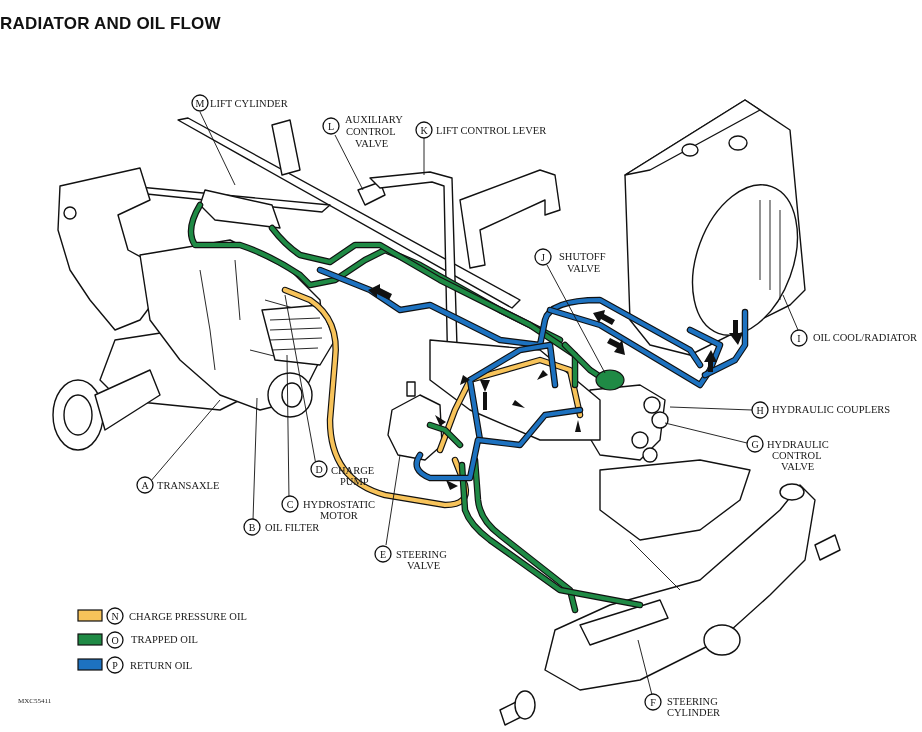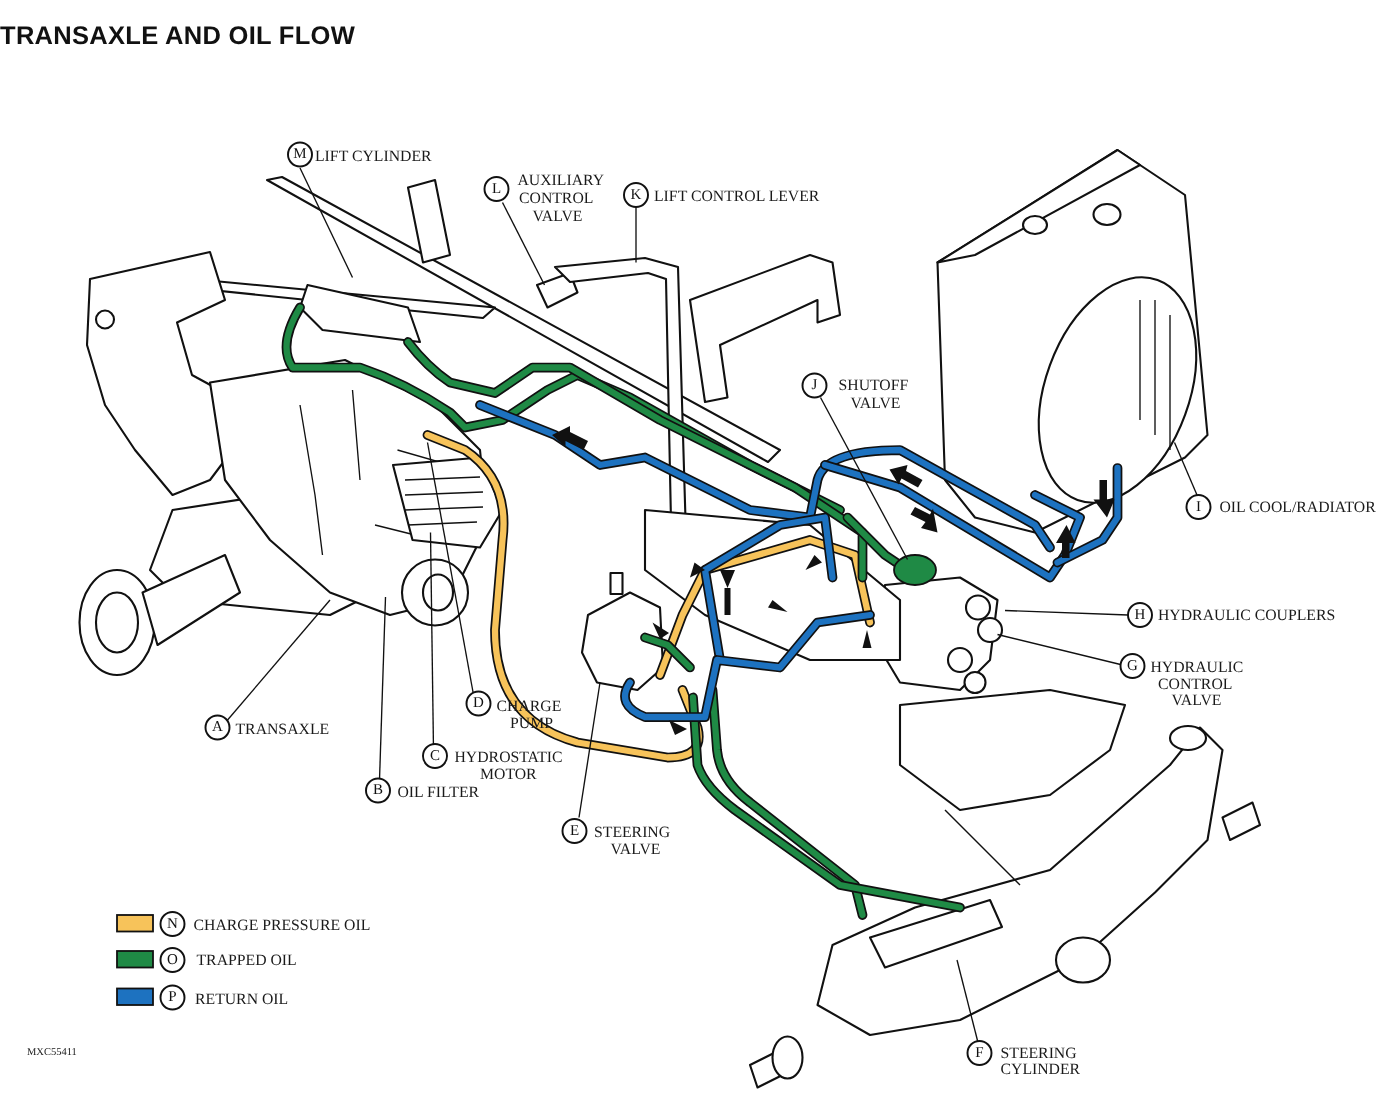--- a/index.html
+++ b/index.html
@@ -13,21 +13,21 @@
   .mech { fill:#fff; stroke:#111; stroke-width:1.4; stroke-linejoin:round; }
   .mech-thin { fill:none; stroke:#111; stroke-width:0.9; }
   .pipe-outline { fill:none; stroke:#111; stroke-width:6.5; stroke-linecap:round; stroke-linejoin:round; }
   .pipe { fill:none; stroke-width:4.2; stroke-linecap:round; stroke-linejoin:round; }
   .arrow { fill:#111; }
   .code { font-family:"Liberation Serif", serif; font-size:7px; fill:#222; }
 </style>
 </head>
 <body>
 
-<div class="title">TRANSAXLE AND OIL FLOW</div>
+<div class="title">RADIATOR AND OIL FLOW</div>
 
 <svg class="diagram" viewBox="0 0 922 732">
 
   <g>
 
     <path class="mech" d="M178 120 L188 118 L520 300 L512 308 Z"></path>
     <path class="mech" d="M108 190 L118 185 L330 205 L322 212 Z"></path>
     <path class="mech" d="M272 125 L290 120 L300 170 L282 175 Z"></path>
 
     <path class="mech" d="M60 186 L140 168 L150 200 L118 215 L128 250 L150 262 L155 300 L140 320 L115 330 L90 300 L70 270 L58 230 Z"></path>

